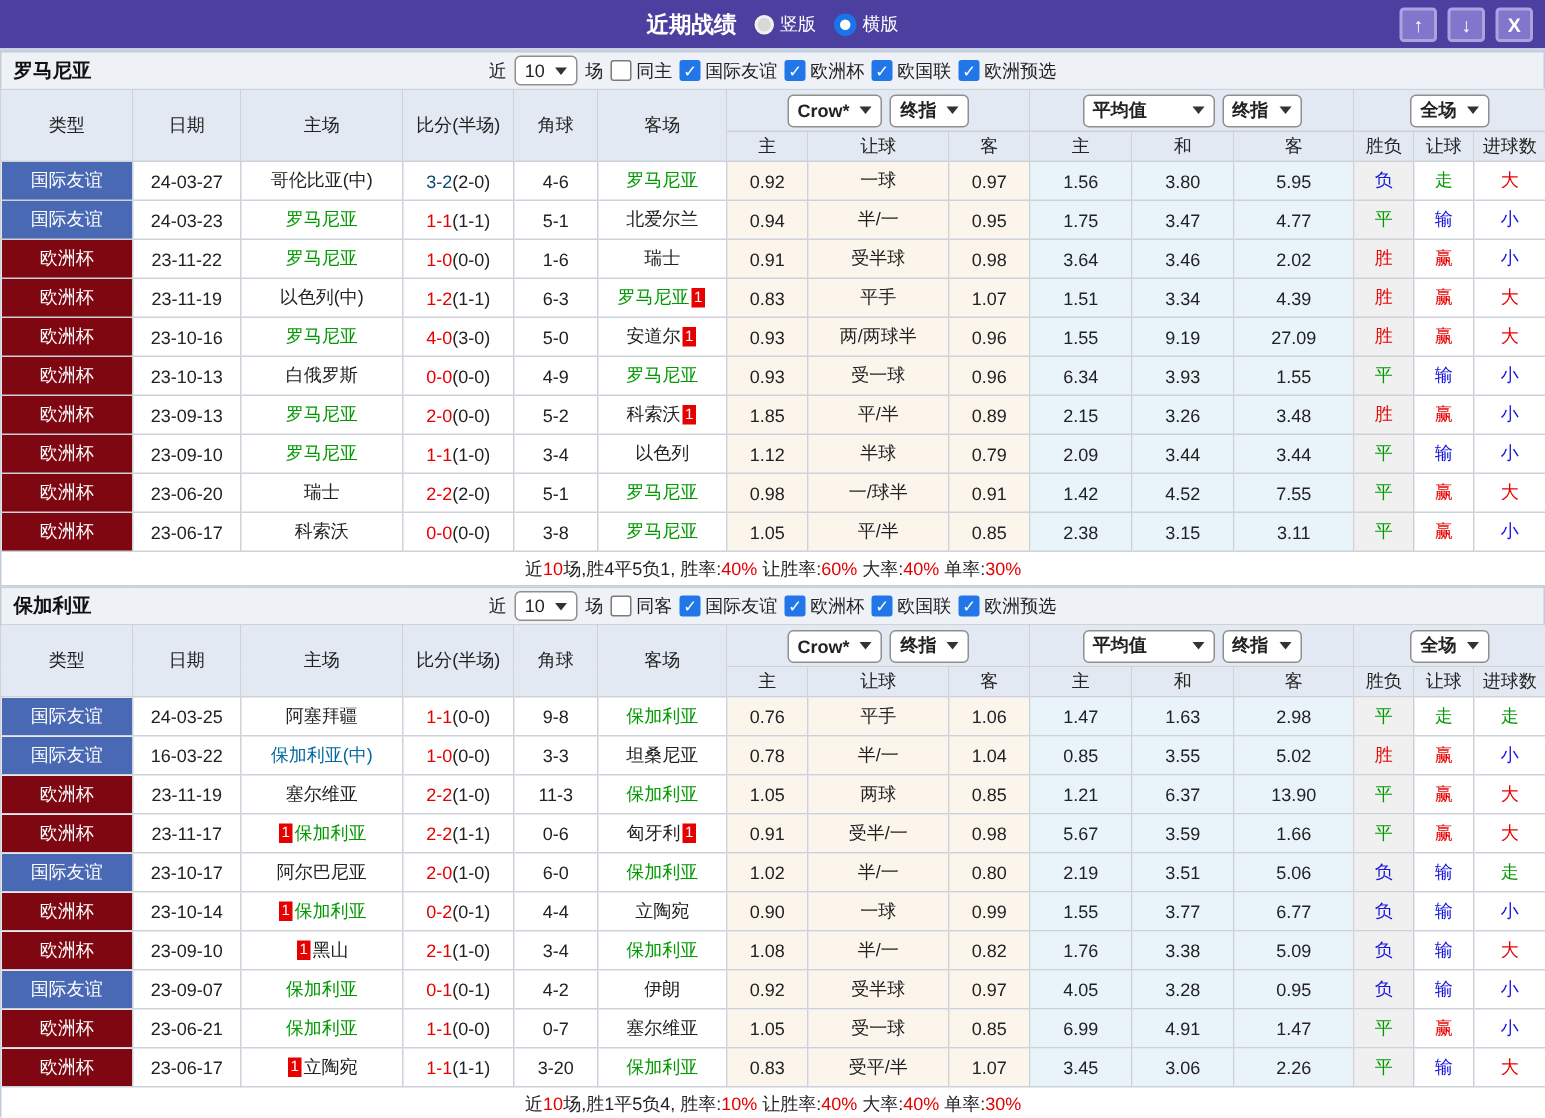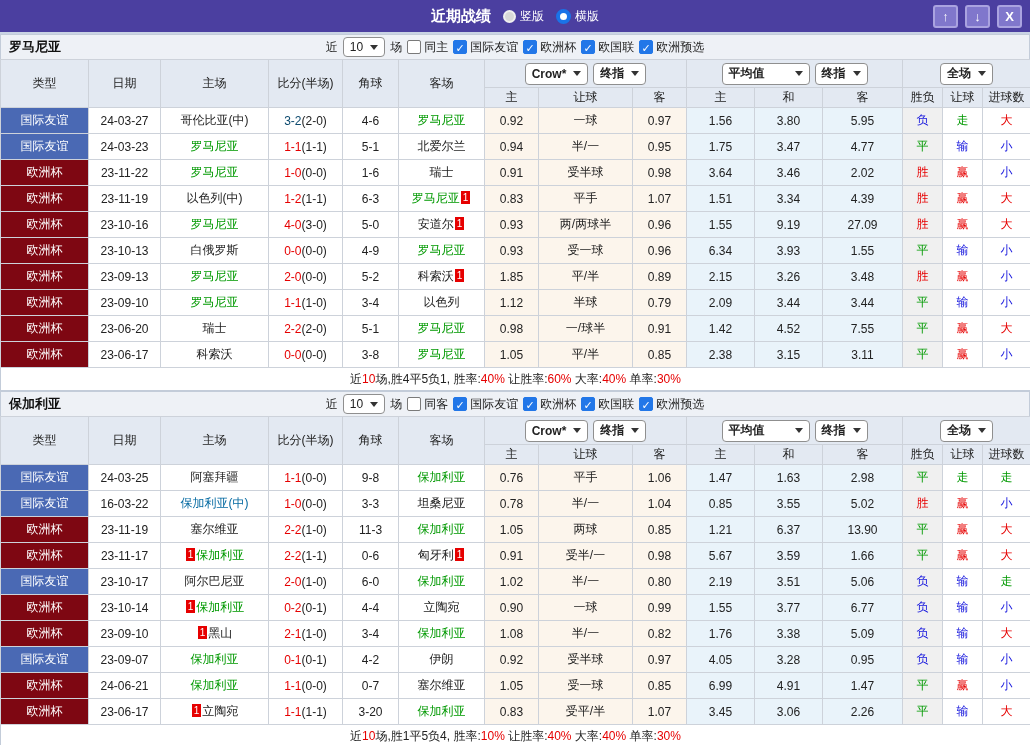--- a/index.html
+++ b/index.html
@@ -595,21 +595,21 @@
             <td class="c-odds">0.97</td>
             <td class="c-avg">4.05</td>
             <td class="c-avg">3.28</td>
             <td class="c-avg">0.95</td>
             <td class="c-res" style="color: rgb(20, 20, 221);">负</td>
             <td style="color: rgb(20, 20, 221);">输</td>
             <td style="color: rgb(20, 20, 221);">小</td>
           </tr>
           <tr>
             <td class="c-league" style="background: rgb(126, 7, 18);">欧洲杯</td>
-            <td>24-06-21</td>
+            <td>23-06-21</td>
             <td><span style="color: rgb(0, 153, 0);">保加利亚</span></td>
             <td><span style="color: rgb(230, 0, 0);">1-1</span><span>(0-0)</span></td>
             <td>0-7</td>
             <td><span>塞尔维亚</span></td>
             <td class="c-odds">1.05</td>
             <td class="c-odds">受一球</td>
             <td class="c-odds">0.85</td>
             <td class="c-avg">6.99</td>
             <td class="c-avg">4.91</td>
             <td class="c-avg">1.47</td>

